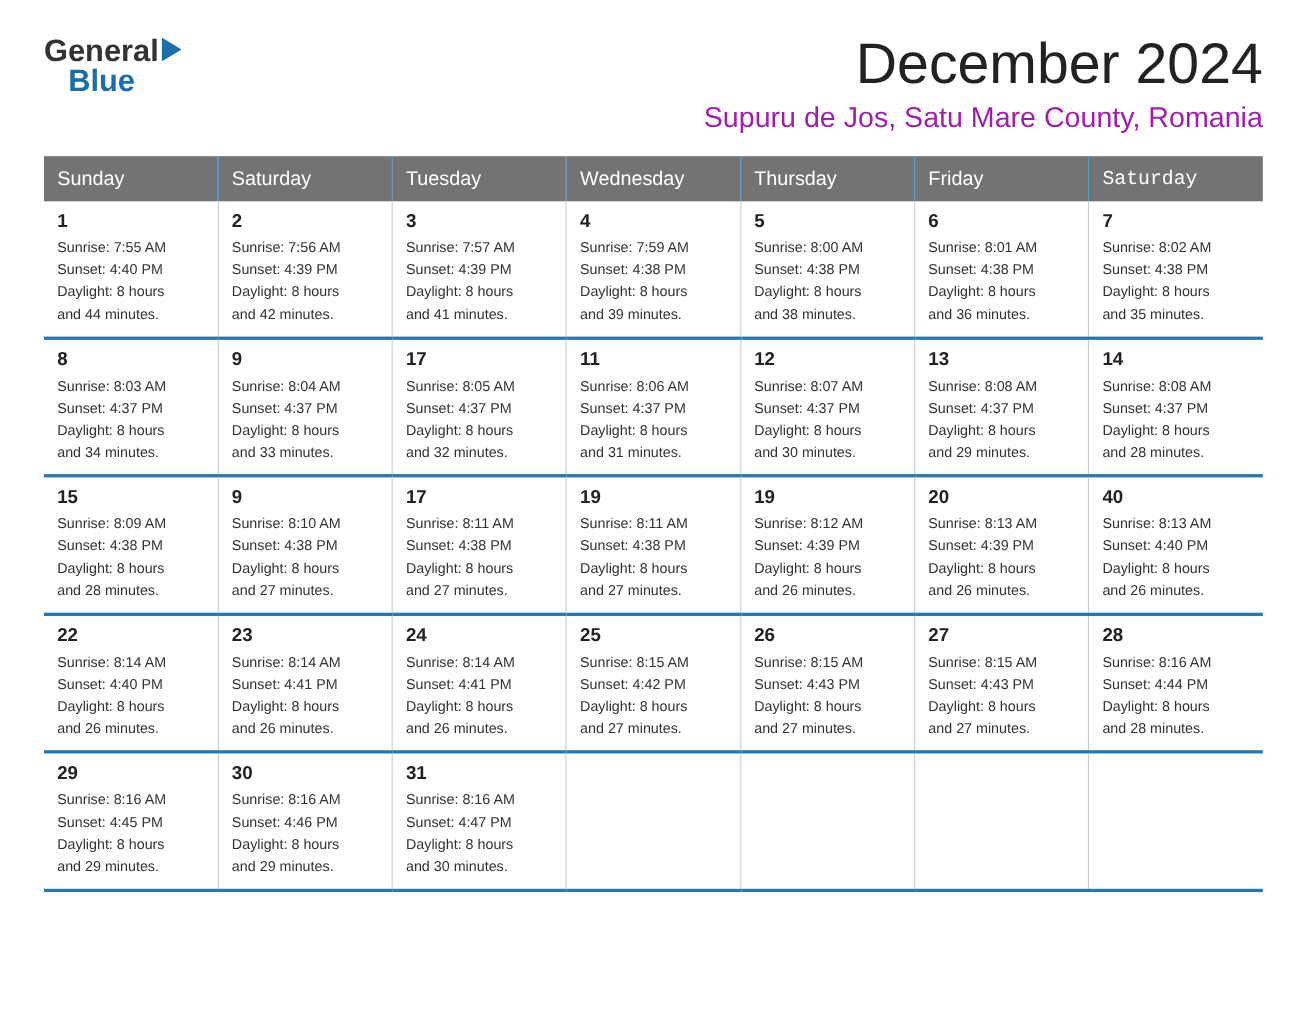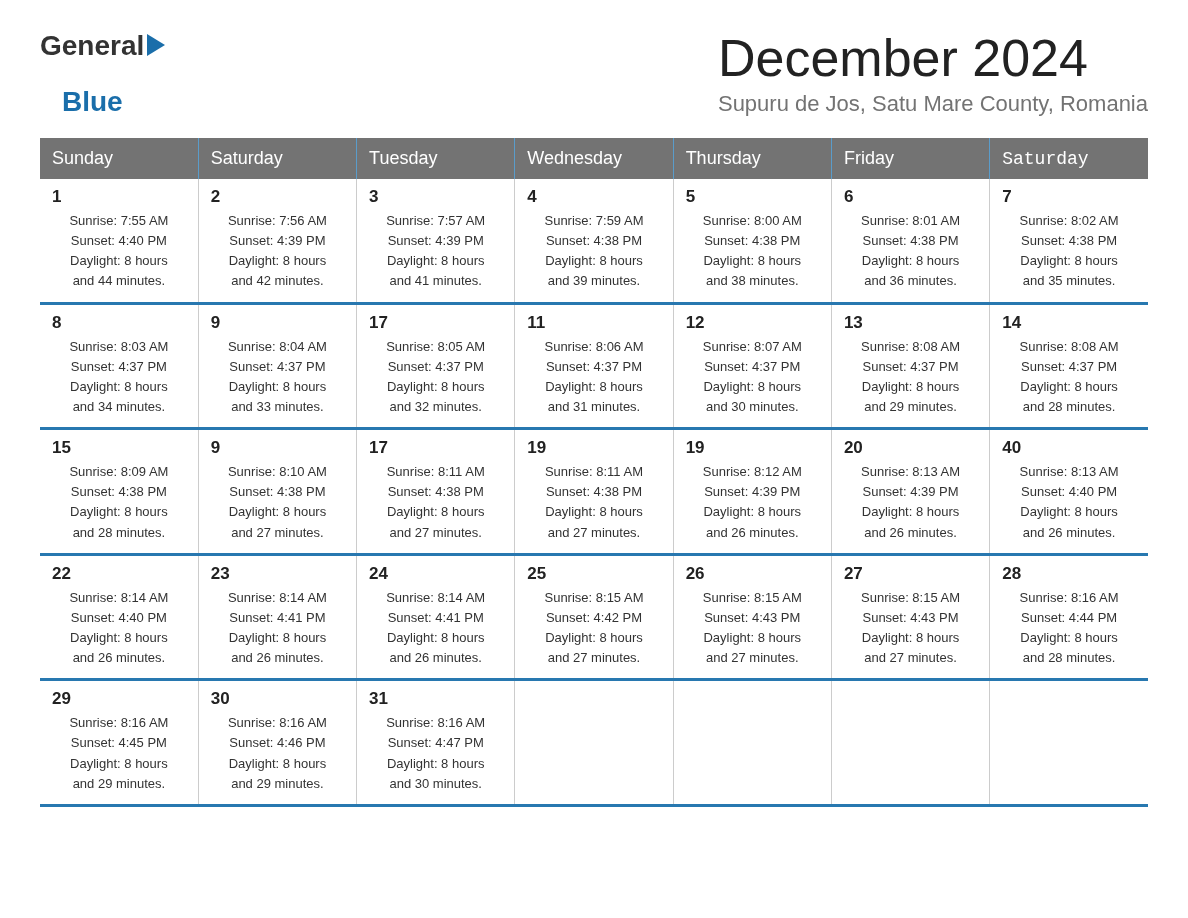--- a/index.html
+++ b/index.html
@@ -13,38 +13,37 @@
     .header {
       display: flex;
       justify-content: space-between;
       align-items: flex-start;
       margin-bottom: 20px;
     }
     .logo-wrapper {
       display: flex;
       flex-direction: column;
       align-items: flex-start;
-      gap: 28px;
     }
     .logo-top-row {
       display: flex;
       align-items: center;
     }
     .title-block {
-      text-align: left;
+      text-align: right;
     }
     .month-year {
       font-size: 52px;
       font-weight: normal;
       color: #222;
       line-height: 1.1;
     }
     .location {
-      font-size: 22px;
-      color: #737373;
+      font-size: 26px;
+      color: #a21caf;
       margin-top: 4px;
     }
     table {
       width: 100%;
       border-collapse: collapse;
       table-layout: fixed;
     }
     thead tr th {
       background: #737373;
       color: #fff;
@@ -74,21 +73,20 @@
       font-size: 17px;
       font-weight: bold;
       color: #222;
       margin-bottom: 4px;
       display: block;
     }
     .day-info {
       font-size: 13px;
       color: #333;
       line-height: 1.55;
-      text-align: center;
     }
     .empty-cell {
       background: #fff;
     }
   </style>
 </head>
 <body>
 
 <div class="header">
   <div class="logo-wrapper">

